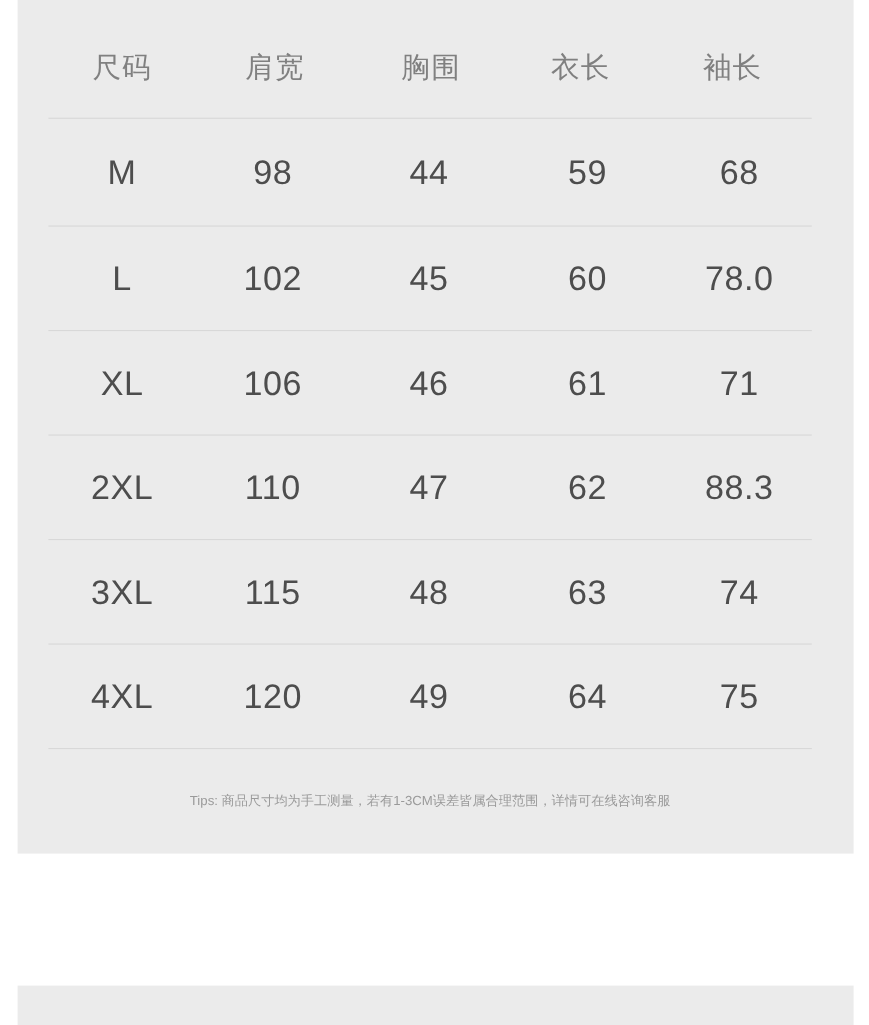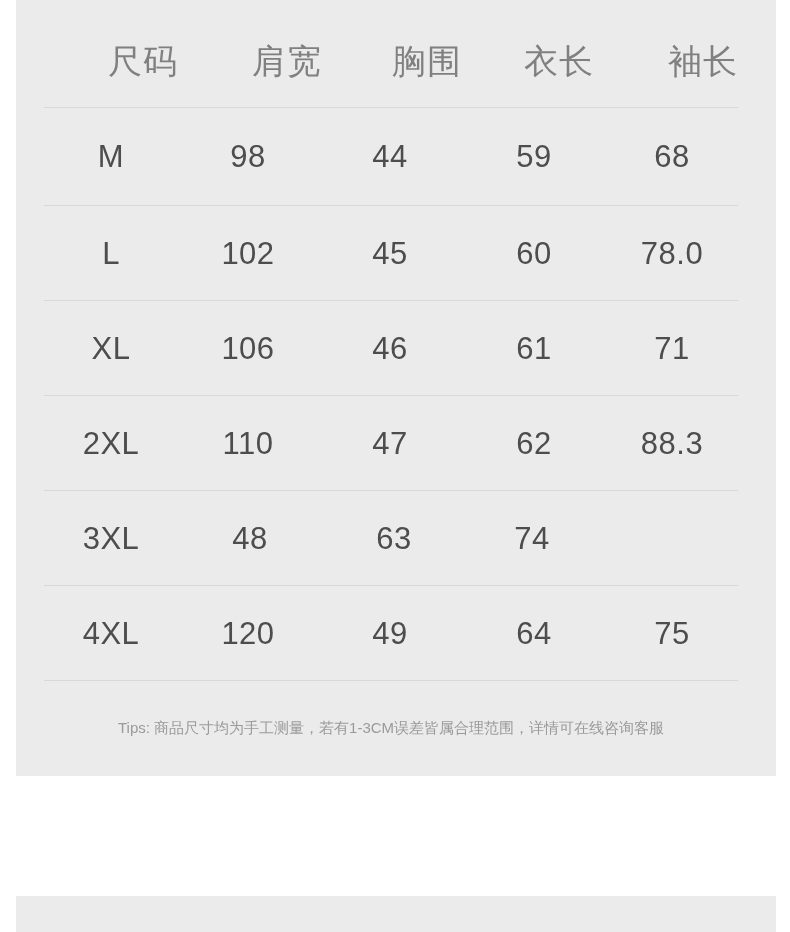--- a/index.html
+++ b/index.html
@@ -63,42 +63,41 @@
 
   
   .c0 { width: 134px; }
   .c1 { width: 140px; }
   .c2 { width: 144px; }
   .c3 { width: 144px; }
   .c4 { width: 132px; }
 
   .header-row .cell {
     color: #808080;
-    font-size: 34px;
+    font-size: 26px;
     font-weight: 400;
     letter-spacing: 1px;
     padding-top: 14px;
-    text-align: right;
   }
 
   .data-row .cell {
     color: #4d4d4d;
     font-size: 31px;
     font-weight: 400;
     letter-spacing: 0.5px;
   }
 
   .tips {
     position: absolute;
     left: 28px;
     top: 700px;
     width: 694px;
     text-align: center;
     color: #9a9a9a;
-    font-size: 15px;
+    font-size: 12px;
     line-height: 56px;
     white-space: nowrap;
   }
 
   
   .bottom-strip {
     position: absolute;
     left: 16px;
     top: 896px;
     width: 760px;
@@ -148,20 +147,21 @@
     <div class="row data-row">
       <div class="cell c0">2XL</div>
       <div class="cell c1">110</div>
       <div class="cell c2">47</div>
       <div class="cell c3">62</div>
       <div class="cell c4">88.3</div>
     </div>
 
     <div class="row data-row">
       <div class="cell c0">3XL</div>
+      <div class="cell c1">115</div>
       <div class="cell c2">48</div>
       <div class="cell c3">63</div>
       <div class="cell c4">74</div>
     </div>
 
     <div class="row data-row">
       <div class="cell c0">4XL</div>
       <div class="cell c1">120</div>
       <div class="cell c2">49</div>
       <div class="cell c3">64</div>

